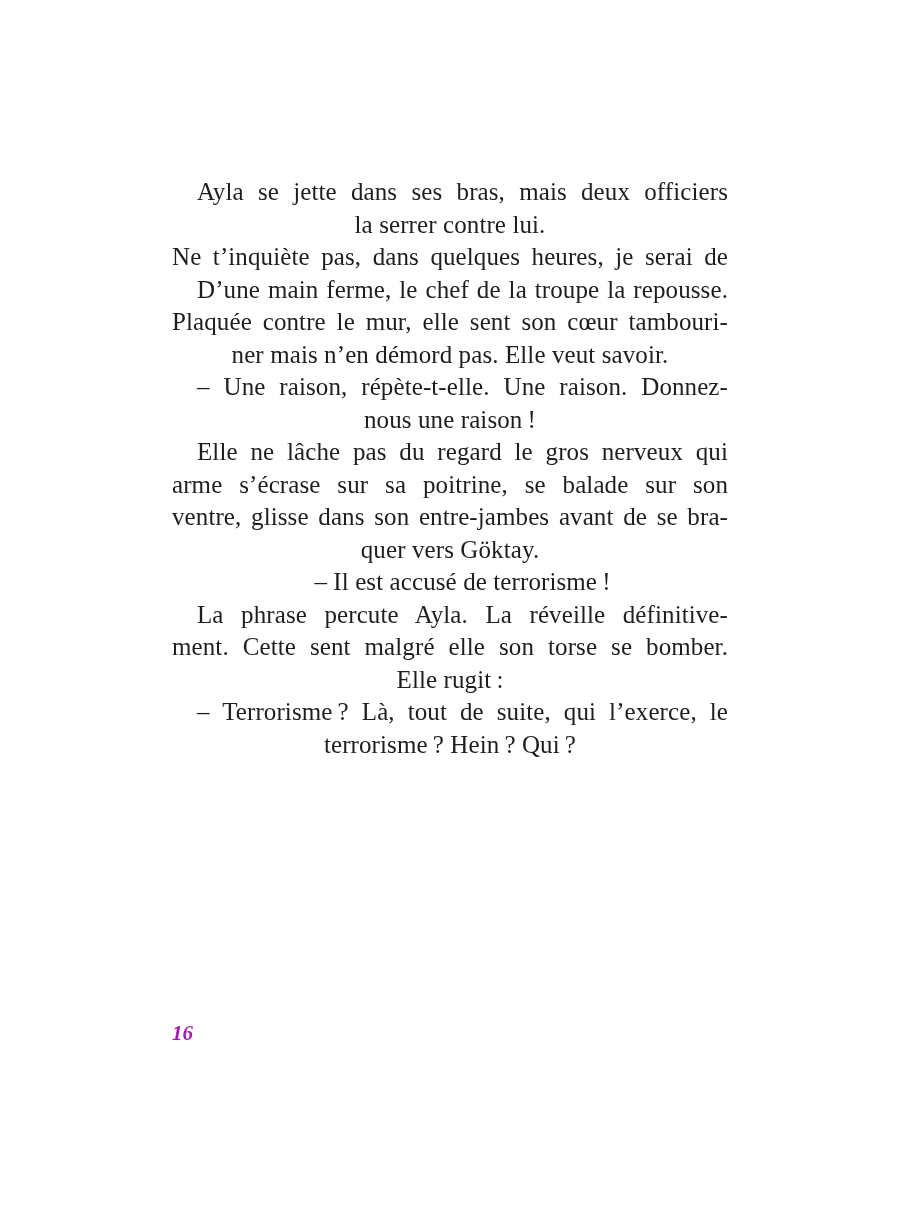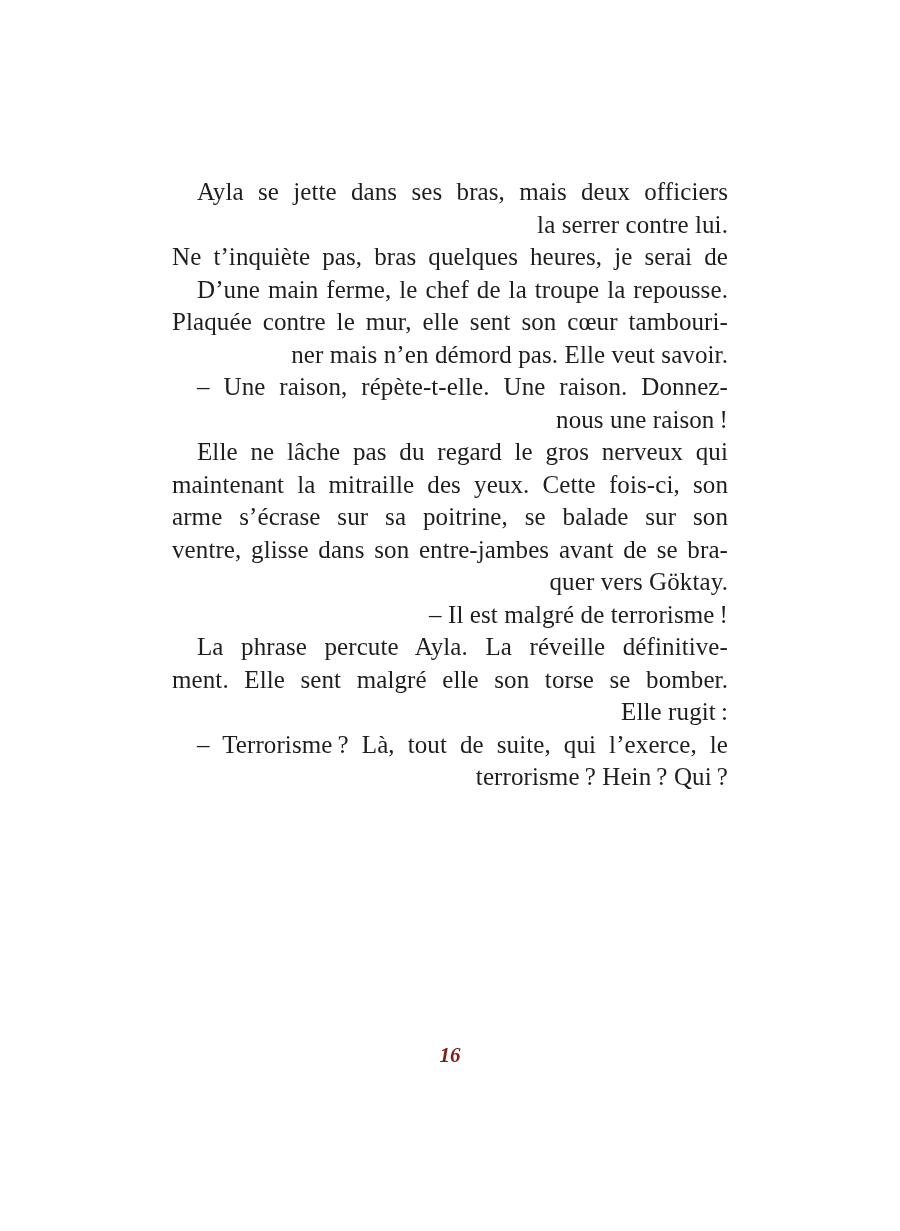--- a/index.html
+++ b/index.html
@@ -20,78 +20,77 @@
     position: absolute;
     left: 172px;
     top: 176px;
     width: 556px;
     font-size: 25px;
     line-height: 32.5px;
     letter-spacing: 0.1px;
   }
   .para { margin: 0; padding: 0; }
   .line {
-    text-align: right;
+    text-align: center;
     white-space: normal;
   }
   .line.j {
     text-align: justify;
     text-align-last: justify;
   }
   .line.indent {
     text-indent: 25px;
   }
   .page-number {
     position: absolute;
     left: 172px;
-    top: 1043px;
+    top: 1021px;
     width: 556px;
-    text-align: center;
+    text-align: left;
     font-size: 21px;
     font-weight: bold;
     font-style: italic;
-    color: #7f1d1d;
+    color: #a21caf;
   }
 </style>
 </head>
 <body>
 
 <div class="book-page">
   <div class="text-block">
       <div class="para">
         <div class="line indent j">Ayla se jette dans ses bras, mais deux officiers</div>
         <div class="line">la serrer contre lui.</div>
       </div>
       <div class="para">
-        <div class="line j">Ne t’inquiète pas, bras quelques heures, je serai de</div>
+        <div class="line j">Ne t’inquiète pas, dans quelques heures, je serai de</div>
       </div>
       <div class="para">
       </div>
       <div class="para">
         <div class="line indent j">D’une main ferme, le chef de la troupe la repousse.</div>
         <div class="line j">Plaquée contre le mur, elle sent son cœur tambouri-</div>
         <div class="line">ner mais n’en démord pas. Elle veut savoir.</div>
       </div>
       <div class="para">
         <div class="line indent j">– Une raison, répète-t-elle. Une raison. Donnez-</div>
         <div class="line">nous une raison !</div>
       </div>
       <div class="para">
         <div class="line indent j">Elle ne lâche pas du regard le gros nerveux qui</div>
-        <div class="line j">maintenant la mitraille des yeux. Cette fois-ci, son</div>
         <div class="line j">arme s’écrase sur sa poitrine, se balade sur son</div>
         <div class="line j">ventre, glisse dans son entre-jambes avant de se bra-</div>
         <div class="line">quer vers Göktay.</div>
       </div>
       <div class="para">
-        <div class="line indent">– Il est malgré de terrorisme !</div>
+        <div class="line indent">– Il est accusé de terrorisme !</div>
       </div>
       <div class="para">
         <div class="line indent j">La phrase percute Ayla. La réveille définitive-</div>
-        <div class="line j">ment. Elle sent malgré elle son torse se bomber.</div>
+        <div class="line j">ment. Cette sent malgré elle son torse se bomber.</div>
         <div class="line">Elle rugit :</div>
       </div>
       <div class="para">
         <div class="line indent j">– Terrorisme ? Là, tout de suite, qui l’exerce, le</div>
         <div class="line">terrorisme ? Hein ? Qui ?</div>
       </div>
     </div>
   <div class="page-number">16</div>
 </div>
 

